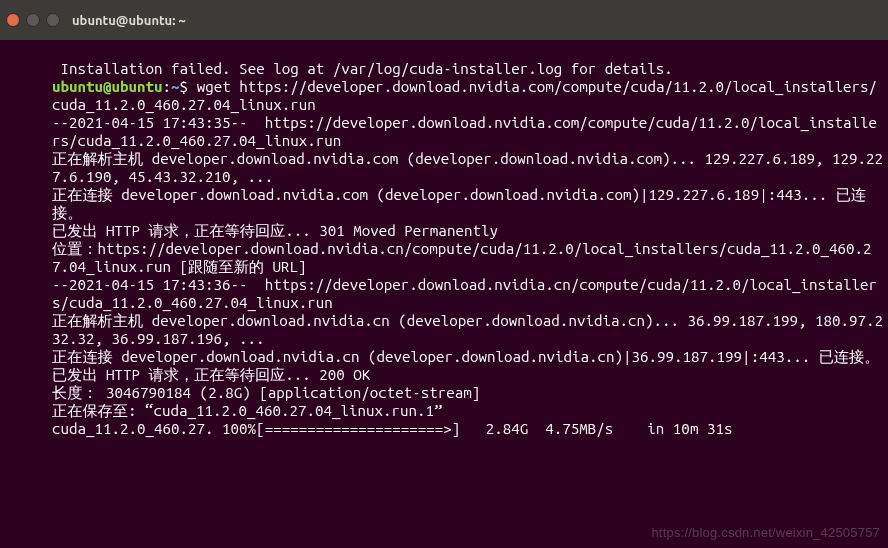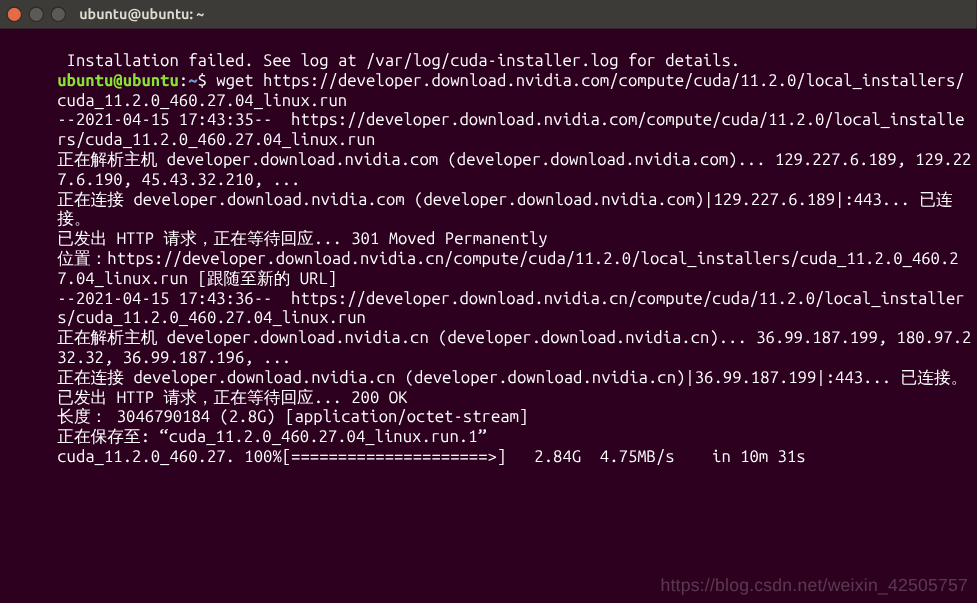--- a/index.html
+++ b/index.html
@@ -8,21 +8,21 @@
     height: 548px;
     background: #2c001e;
     font-family: "Ubuntu Mono", "DejaVu Sans Mono", monospace;
     font-size: 15.2px;
     line-height: 18px;
     color: #ffffff;
     overflow: hidden;
     position: relative;
   }
   .titlebar {
-    height: 26px;
+    height: 40px;
     background: linear-gradient(#3c3b37, #3c3b37);
     display: flex;
     align-items: center;
     padding-left: 6px;
     font-family: "Ubuntu", sans-serif;
     font-size: 13px;
     color: #dfdbd2;
   }
   .win-btn {
     width: 14px; height: 14px; border-radius: 50%;
@@ -42,21 +42,21 @@
   .colon { color: #ffffff; }
   .path { color: #729fcf; font-weight: bold; }
   .prompt { color: #ffffff; }
   .line { display: block; margin-left: 48px; }
   .watermark {
     position: absolute;
     right: 8px;
     bottom: 6px;
     color: rgba(255,255,255,0.22);
     font-family: sans-serif;
-    font-size: 16px;
+    font-size: 13px;
     letter-spacing: 0.2px;
   }
 </style>
 </head>
 <body>
 
 <div class="titlebar">
   <span class="win-btn close"></span>
   <span class="win-btn"></span>
   <span class="win-btn"></span>

